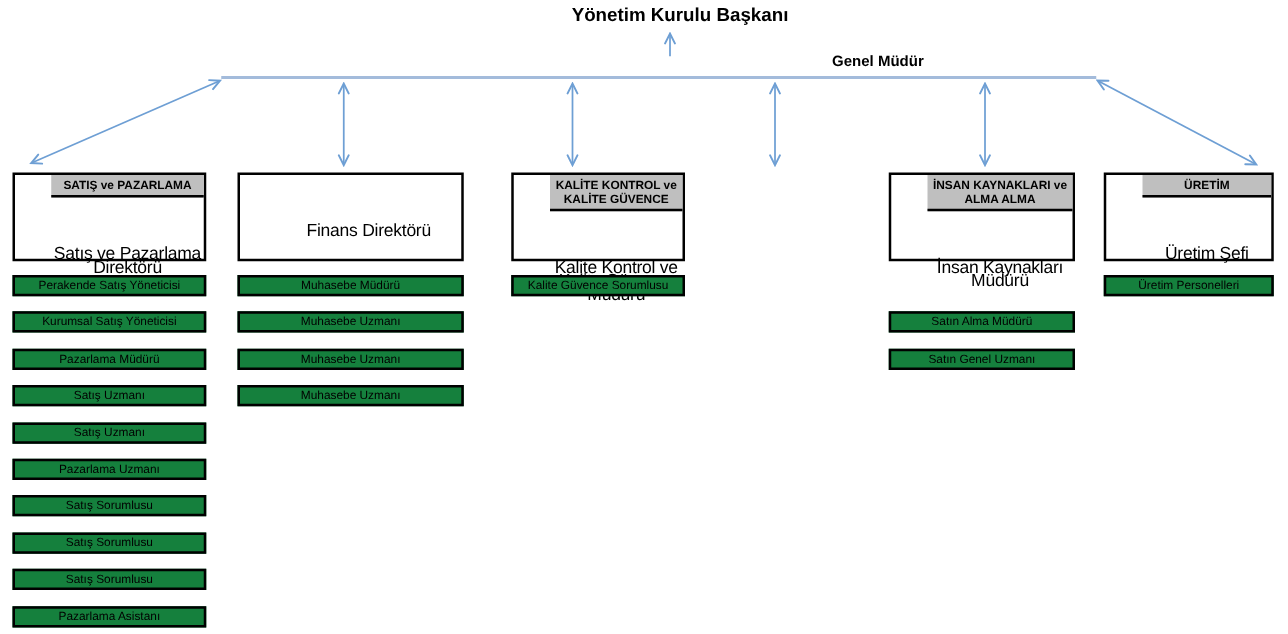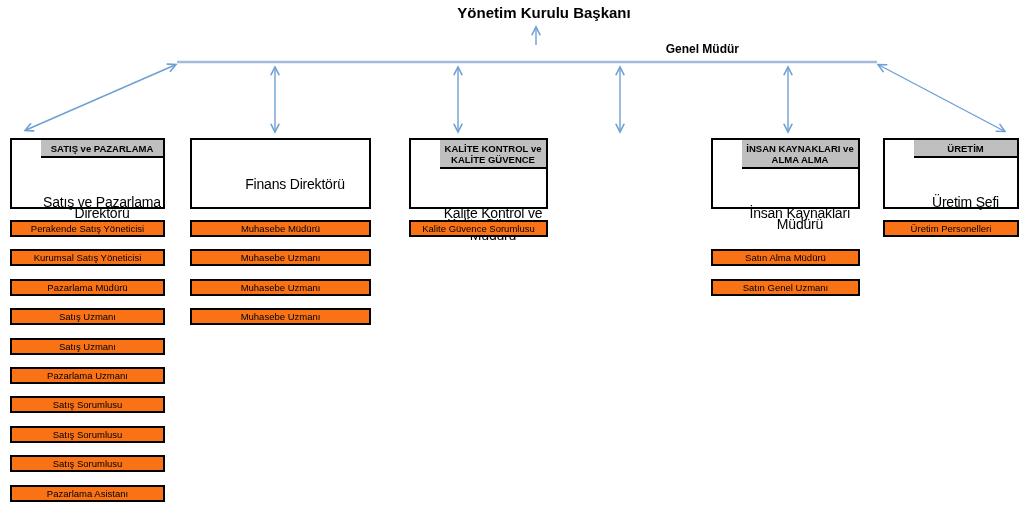--- a/index.html
+++ b/index.html
@@ -31,21 +31,21 @@
     padding:3px 2px 2px;font-weight:bold;font-size:9.5px;text-align:center;line-height:11px;
   }
   .hdr-head{
     flex:1;display:flex;align-items:flex-start;justify-content:center;
     text-align:center;font-size:14px;line-height:11px;letter-spacing:-0.2px;
     padding:2px 1px 0;
     margin-top:37px;
   }
   .staff{
     position:absolute;left:0;right:0;height:17px;box-sizing:border-box;
-    border:2px solid var(--box-border,#000);background:#f97316;
+    border:2px solid var(--box-border,#000);background:#15803d;
     display:flex;align-items:center;justify-content:center;
     font-size:9.5px;white-space:nowrap;
   }
 </style>
 </head>
 <body>
 
 <div id="canvas">
 
   <div class="top-title">Yönetim Kurulu Başkanı</div>

